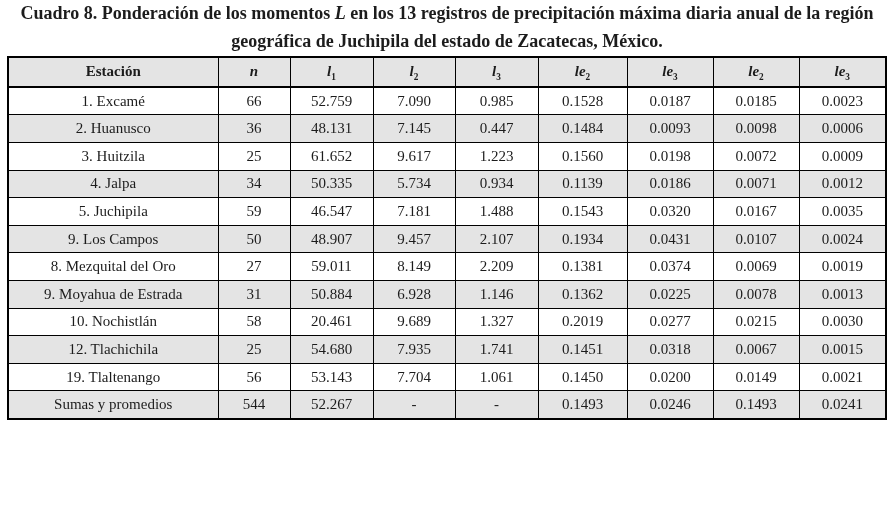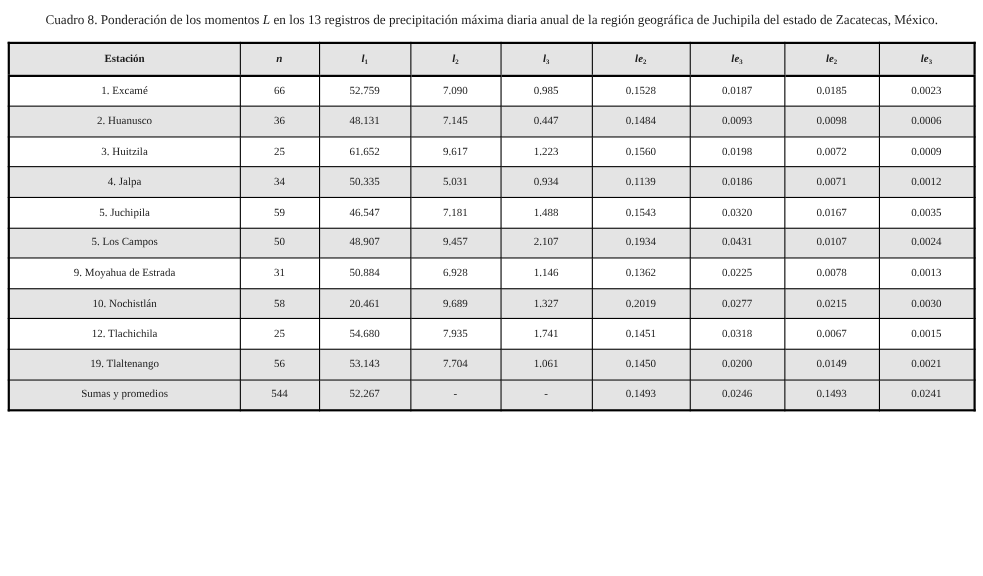--- a/index.html
+++ b/index.html
@@ -12,34 +12,34 @@
   .page {
     width: 894px;
     height: 524px;
     box-sizing: border-box;
     background: var(--bg, #ffffff);
     overflow: hidden;
   }
   .caption {
     max-width: 856px;
     margin: 0 auto;
-    padding-top: 9px;
     text-align: center;
-    font-size: 12px;
+    font-size: 18px;
     line-height: 1.55;
     color: var(--text, #1c1c1c);
+    font-weight: bold;
   }
   .caption i { font-style: italic; }
   table.lmoments {
     border-collapse: collapse;
     table-layout: fixed;
     width: 878px;
-    margin: 10px auto 0 auto;
+    margin: 0 auto 0 auto;
     border: 2px solid var(--border, #000000);
-    font-size: 10px;
+    font-size: 15px;
   }
   col.c0 { width: 210px; }
   col.c1 { width: 72px; }
   col.c2 { width: 83px; }
   col.c3 { width: 82px; }
   col.c4 { width: 83px; }
   col.c5 { width: 89px; }
   col.c6 { width: 86px; }
   col.c7 { width: 86px; }
   col.c8 { width: 87px; }
@@ -134,48 +134,59 @@
           <td>1.223</td>
           <td>0.1560</td>
           <td>0.0198</td>
           <td>0.0072</td>
           <td>0.0009</td>
         </tr>
         <tr>
           <td>4. Jalpa</td>
           <td>34</td>
           <td>50.335</td>
-          <td>5.031</td>
+          <td>5.734</td>
           <td>0.934</td>
           <td>0.1139</td>
           <td>0.0186</td>
           <td>0.0071</td>
           <td>0.0012</td>
         </tr>
         <tr>
           <td>5. Juchipila</td>
           <td>59</td>
           <td>46.547</td>
           <td>7.181</td>
           <td>1.488</td>
           <td>0.1543</td>
           <td>0.0320</td>
           <td>0.0167</td>
           <td>0.0035</td>
         </tr>
         <tr>
-          <td>5. Los Campos</td>
+          <td>9. Los Campos</td>
           <td>50</td>
           <td>48.907</td>
           <td>9.457</td>
           <td>2.107</td>
           <td>0.1934</td>
           <td>0.0431</td>
           <td>0.0107</td>
           <td>0.0024</td>
+        </tr>
+        <tr>
+          <td>8. Mezquital del Oro</td>
+          <td>27</td>
+          <td>59.011</td>
+          <td>8.149</td>
+          <td>2.209</td>
+          <td>0.1381</td>
+          <td>0.0374</td>
+          <td>0.0069</td>
+          <td>0.0019</td>
         </tr>
         <tr>
           <td>9. Moyahua de Estrada</td>
           <td>31</td>
           <td>50.884</td>
           <td>6.928</td>
           <td>1.146</td>
           <td>0.1362</td>
           <td>0.0225</td>
           <td>0.0078</td>

